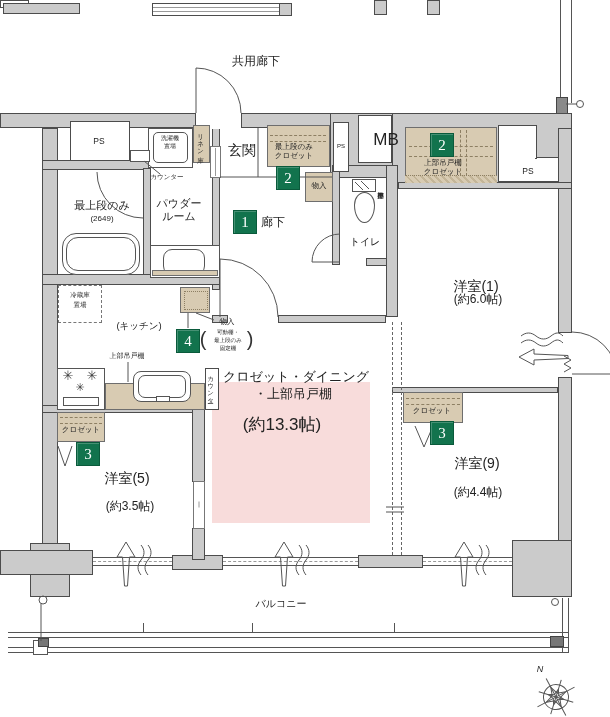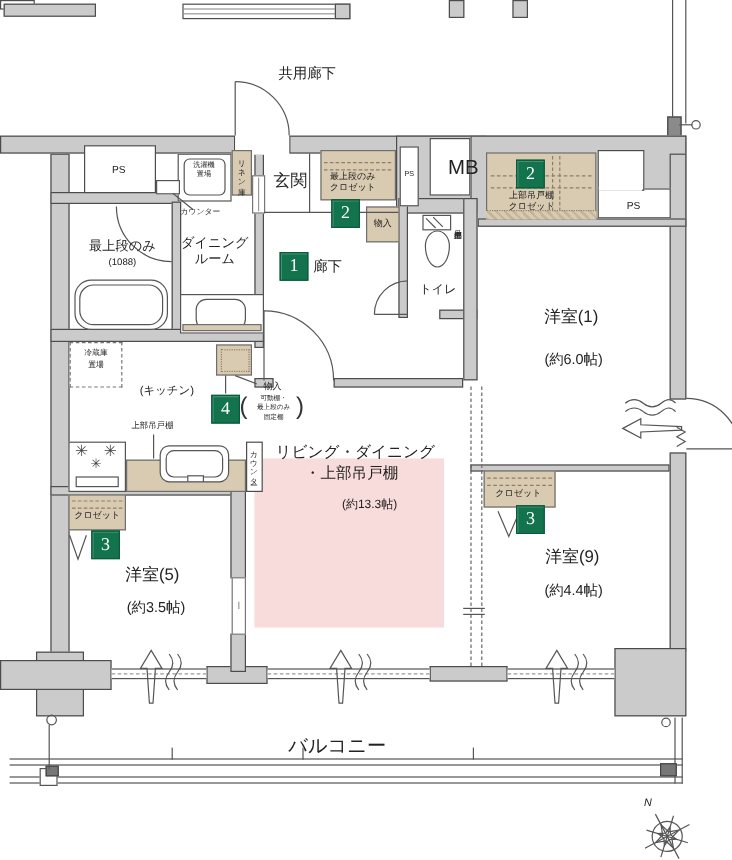--- a/index.html
+++ b/index.html
@@ -240,49 +240,49 @@
   <div class="lbl" style="left:528px;top:167px;font-size:8.5px">PS</div>
   <div class="lbl" style="left:386px;top:131px;font-size:17px">MB</div>
   <div class="lbl" style="left:319px;top:182px;font-size:7.5px">物入</div>
   <div class="lbl" style="left:443px;top:159px;font-size:7.5px">上部吊戸棚</div>
   <div class="lbl" style="left:443px;top:168px;font-size:7.5px">クロゼット</div>
   <div class="lbl" style="left:170px;top:135px;font-size:6px">洗濯機</div>
   <div class="lbl" style="left:170px;top:143px;font-size:6px">置場</div>
   <div class="vlbl" style="left:197px;top:129px;font-size:6.5px">リネン庫</div>
   <div class="lbl" style="left:167px;top:174px;font-size:6.5px">カウンター</div>
   <div class="lbl" style="left:102px;top:200px;font-size:11px">最上段のみ</div>
-  <div class="lbl" style="left:102px;top:215px;font-size:8px">(1088)</div>
-  <div class="lbl" style="left:179px;top:198px;font-size:11px">ダイニング</div>
+  <div class="lbl" style="left:102px;top:215px;font-size:8px">(2649)</div>
+  <div class="lbl" style="left:179px;top:198px;font-size:11px">パウダー</div>
   <div class="lbl" style="left:179px;top:211px;font-size:11px">ルーム</div>
   <div class="lbl" style="left:273px;top:216px;font-size:12px">廊下</div>
   <div class="vlbl" style="left:377px;top:187px;font-size:6.5px">上部吊戸棚</div>
   <div class="lbl" style="left:365px;top:237px;font-size:10px">トイレ</div>
   <div class="lbl" style="left:80px;top:292px;font-size:6.5px">冷蔵庫</div>
   <div class="lbl" style="left:80px;top:302px;font-size:6.5px">置場</div>
   <div class="lbl" style="left:139px;top:321px;font-size:9.5px">(キッチン)</div>
   <div class="lbl" style="left:127px;top:352px;font-size:7px">上部吊戸棚</div>
   <div class="lbl" style="left:227px;top:318px;font-size:7.5px">物入</div>
   <div class="lbl" style="left:203px;top:329px;font-size:20px;font-weight:100;color:#333">(</div>
   <div class="lbl" style="left:228px;top:330px;font-size:5.5px">可動棚・</div>
   <div class="lbl" style="left:228px;top:338px;font-size:5.5px">最上段のみ</div>
   <div class="lbl" style="left:228px;top:346px;font-size:5.5px">固定棚</div>
   <div class="lbl" style="left:250px;top:329px;font-size:20px;font-weight:100;color:#333">)</div>
   <div class="vlbl" style="left:207px;top:371px;font-size:6.5px">カウンター</div>
-  <div class="lbl" style="left:296px;top:370px;font-size:13px">リビング・ダイニング</div>
+  <div class="lbl" style="left:296px;top:370px;font-size:13px">クロゼット・ダイニング</div>
   <div class="lbl" style="left:293px;top:387px;font-size:13px">・上部吊戸棚</div>
-  <div class="lbl" style="left:308px;top:416px;font-size:10px">(約13.3帖)</div>
-  <div class="lbl" style="left:476px;top:256px;font-size:14px">洋室(1)</div>
+  <div class="lbl" style="left:282px;top:416px;font-size:17px">(約13.3帖)</div>
+  <div class="lbl" style="left:476px;top:279px;font-size:14px">洋室(1)</div>
   <div class="lbl" style="left:478px;top:293px;font-size:12px">(約6.0帖)</div>
   <div class="lbl" style="left:432px;top:407px;font-size:7.5px">クロゼット</div>
   <div class="lbl" style="left:477px;top:456px;font-size:14px">洋室(9)</div>
   <div class="lbl" style="left:478px;top:486px;font-size:12px">(約4.4帖)</div>
   <div class="lbl" style="left:81px;top:426px;font-size:7.5px">クロゼット</div>
   <div class="lbl" style="left:127px;top:471px;font-size:14px">洋室(5)</div>
   <div class="lbl" style="left:130px;top:500px;font-size:12px">(約3.5帖)</div>
-  <div class="lbl" style="left:281px;top:615px;font-size:16px">バルコニー</div>
+  <div class="lbl" style="left:281px;top:599px;font-size:10px">バルコニー</div>
   <div class="lbl" style="left:540px;top:665px;font-size:9px;font-style:italic">N</div>
 
   <div class="badge" style="left:233px;top:210px">1</div>
   <div class="badge" style="left:276px;top:166px">2</div>
   <div class="badge" style="left:430px;top:133px">2</div>
   <div class="badge" style="left:430px;top:421px">3</div>
   <div class="badge" style="left:76px;top:442px">3</div>
   <div class="badge" style="left:176px;top:329px">4</div>
 
 </div>

